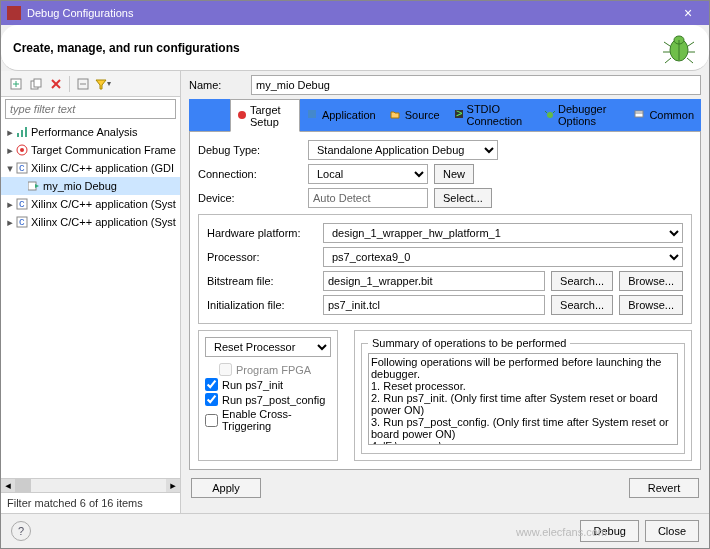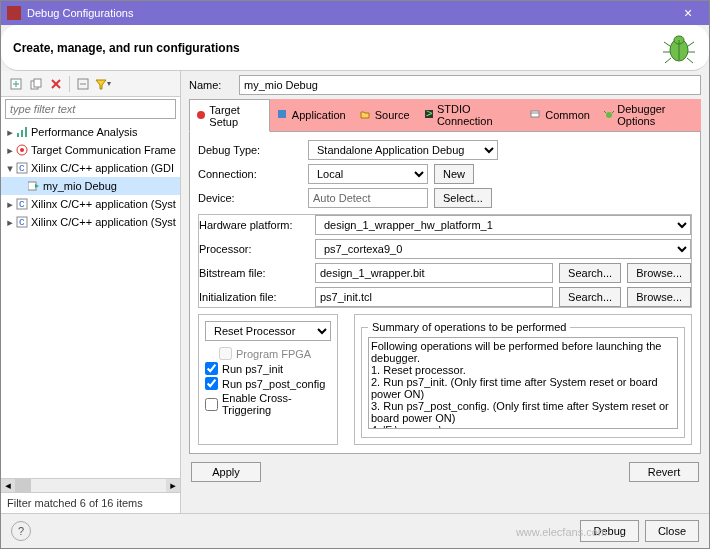--- a/index.html
+++ b/index.html
@@ -26,33 +26,33 @@
 .tree .node.d1 { padding-left: 16px; }
 .tree .node.sel { background: #cde6ff; }
 .tree .node.sel .lbl { }
 .scroll-h { height:14px; background:#eee; border-top:1px solid #ccc; display:flex; }
 .scroll-h .thumb { width:16px; background:#ccc; }
 .scroll-h .track { flex:1; }
 .scroll-h .arrow { width:14px; background:#ddd; text-align:center; }
 .status { padding:4px 6px; border-top:1px solid #ccc; color:#333; }
 .right { flex:1; background:#f0f0f0; padding: 4px 8px 0 8px; overflow:auto; display:flex; flex-direction:column; }
 .right .namerow { display:flex; align-items:center; margin-bottom:4px; }
-.right .namerow label { width:50px; }
+.right .namerow label { width:62px; }
 .right .namerow input { flex:1; height:20px; border:1px solid #aaa; padding:0 4px; background:#fff; }
-.tabs { display:flex; border-bottom:1px solid #aaa; background:#fca5a5; }
+.tabs { display:flex; border-bottom:1px solid #aaa; background:#3b82f6;padding-left:41px; }
 .tabs .tab { padding:3px 6px; border:1px solid transparent; display:flex; align-items:center; gap:3px; }
 .tabs .tab.active { background:#fff; border:1px solid #aaa; border-bottom:1px solid #fff; margin-bottom:-1px; }
 .tabs .tab .tic { width:12px; height:12px; display:inline-block; }
 .tabcontent { background:#fff; border:1px solid #aaa; border-top:none; padding:8px; flex:0 0 auto; }
 .formrow { display:flex; align-items:center; margin-bottom:4px; }
 .formrow label { width:110px; }
 select, input[type=text].w { border:1px solid #aaa; height:20px; padding:0 4px; background:#fff; }
 select[disabled], input[readonly] { background:#eee; color:#666; border-color:#bbb; }
 .btn { border:1px solid #999; background:#f4f4f4; height:20px; padding:0 8px; }
-.group { border:1px solid #bbb; margin-top:6px; }
+.group { border:1px solid #bbb; padding:8px; margin-top:6px; }
 .grid2 { display:grid; grid-template-columns: 110px 1fr auto auto; gap:4px 6px; align-items:center; }
 .lowrow { display:flex; gap:16px; margin-top:6px; }
 .lowrow .leftcol { width:140px; border:1px solid #bbb; padding:6px; }
 .lowrow .rightcol { flex:1; border:1px solid #bbb; padding:6px; }
 .summary textarea { width:100%; height:92px; border:1px solid #aaa; font-size:11px; resize:none; background:#fff; }
 .btnrow { display:flex; justify-content:space-between; gap:12px; padding:8px 2px; }
 .footer { border-top:1px solid #ccc; padding:6px 10px; display:flex; align-items:center; }
 .footer .help { width:20px; height:20px; border:1px solid #aaa; border-radius:10px; text-align:center; line-height:18px; color:#556; }
 .footer .spacer { flex:1; }
 .footer .fbtn { border:1px solid #999; background:#f4f4f4; height:22px; padding:0 12px; margin-left:6px; }
@@ -226,32 +226,32 @@
           </div>
           <div class="tab">
             <span class="tic"><svg width="10" height="10">
                 <rect x="1" y="1" width="8" height="8" fill="#333"></rect>
                 <text x="2" y="8" font-size="7" fill="#6f6">&gt;</text>
               </svg></span>
             <span>STDIO Connection</span>
           </div>
           <div class="tab">
             <span class="tic"><svg width="10" height="10">
-                <rect x="1" y="2" width="8" height="6" fill="#fff" stroke="#888"></rect>
-                <line x1="1" y1="4" x2="9" y2="4" stroke="#888"></line>
-              </svg></span>
-            <span>Common</span>
-          </div>
-          <div class="tab">
-            <span class="tic"><svg width="10" height="10">
                 <circle cx="5" cy="6" r="3" fill="#6b4"></circle>
                 <line x1="2" y1="4" x2="0" y2="2" stroke="#384"></line>
                 <line x1="8" y1="4" x2="10" y2="2" stroke="#384"></line>
               </svg></span>
             <span>Debugger Options</span>
+          </div>
+          <div class="tab">
+            <span class="tic"><svg width="10" height="10">
+                <rect x="1" y="2" width="8" height="6" fill="#fff" stroke="#888"></rect>
+                <line x1="1" y1="4" x2="9" y2="4" stroke="#888"></line>
+              </svg></span>
+            <span>Common</span>
           </div>
         </div>
 
       <div class="tabcontent">
         <div class="formrow">
           <label>Debug Type:</label>
           <select class="w" style="width:190px"><option>Standalone Application Debug</option></select>
         </div>
         <div class="formrow">
           <label>Connection:</label>

